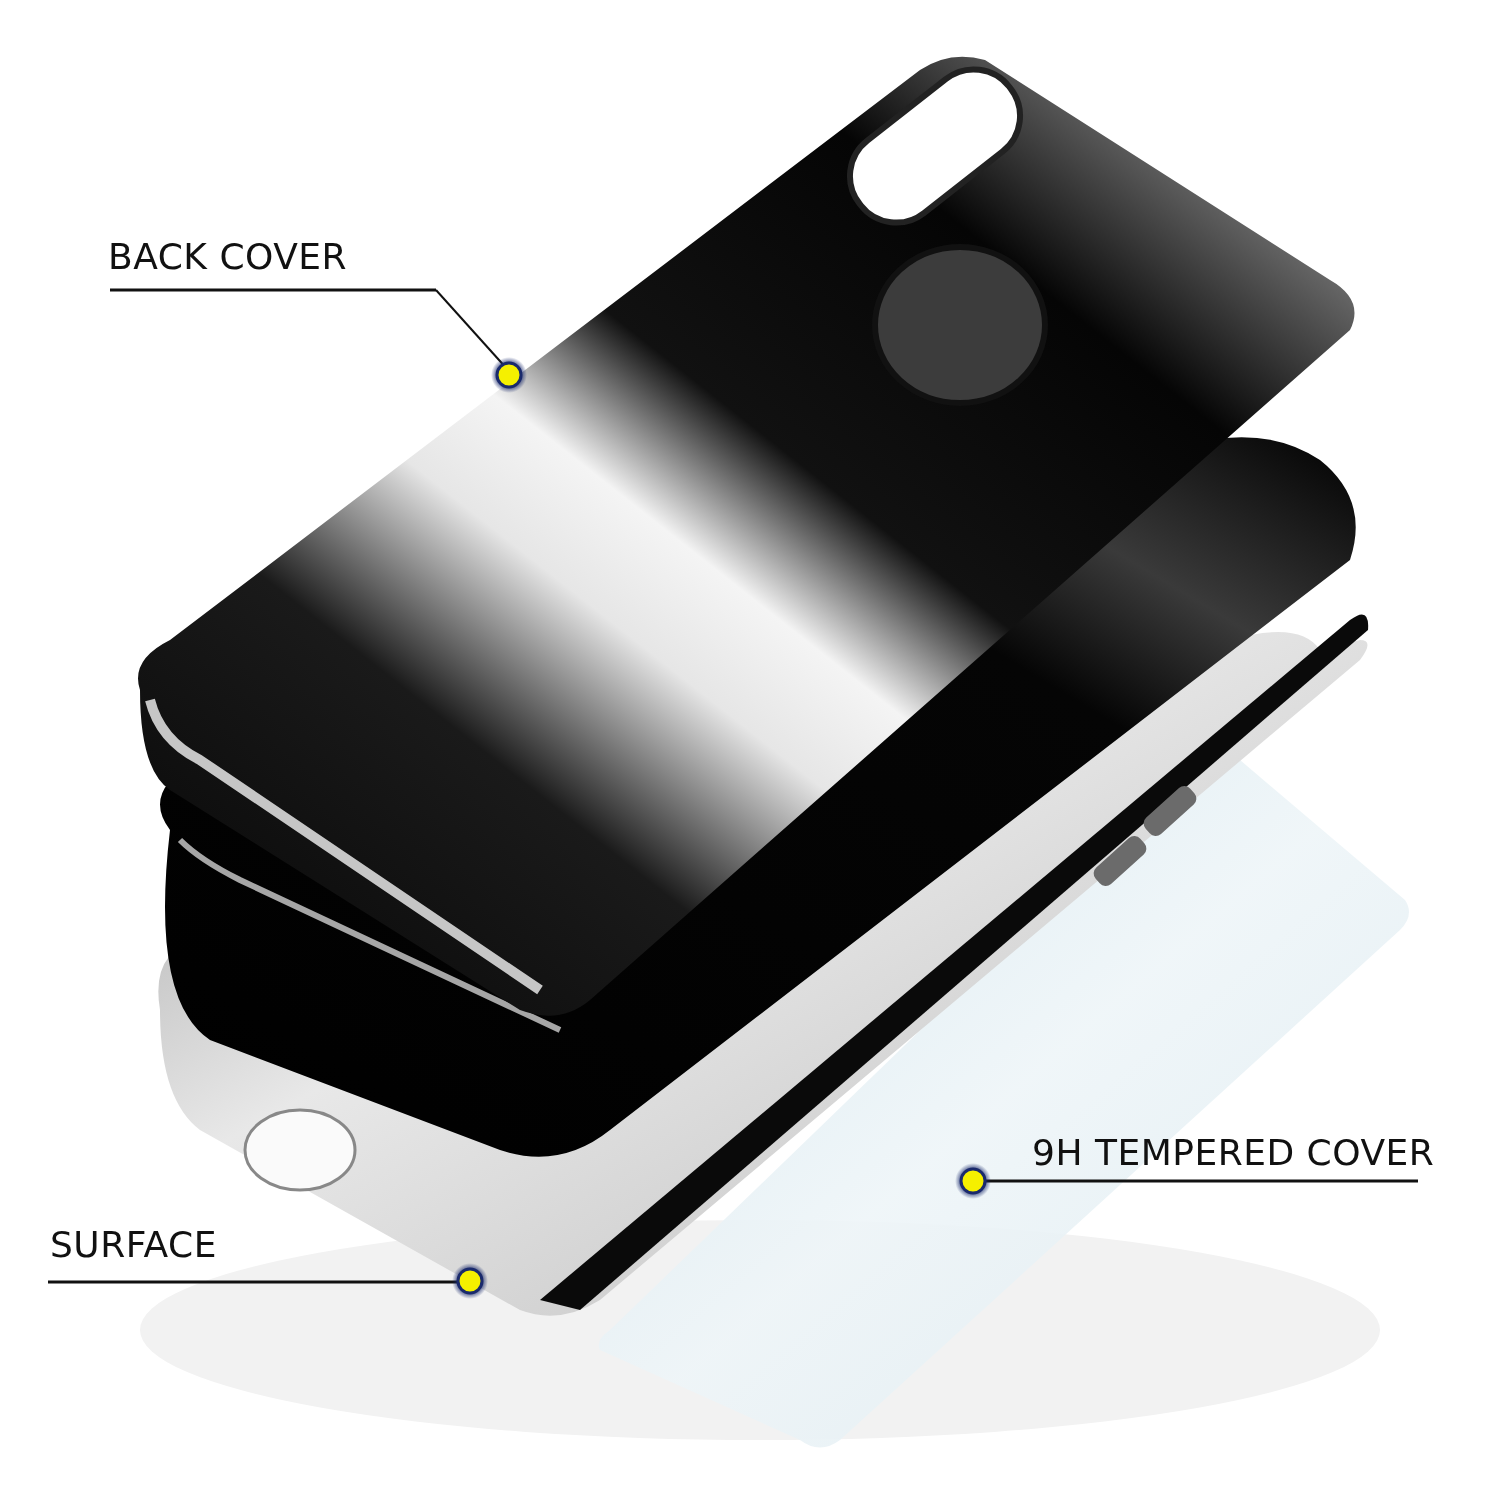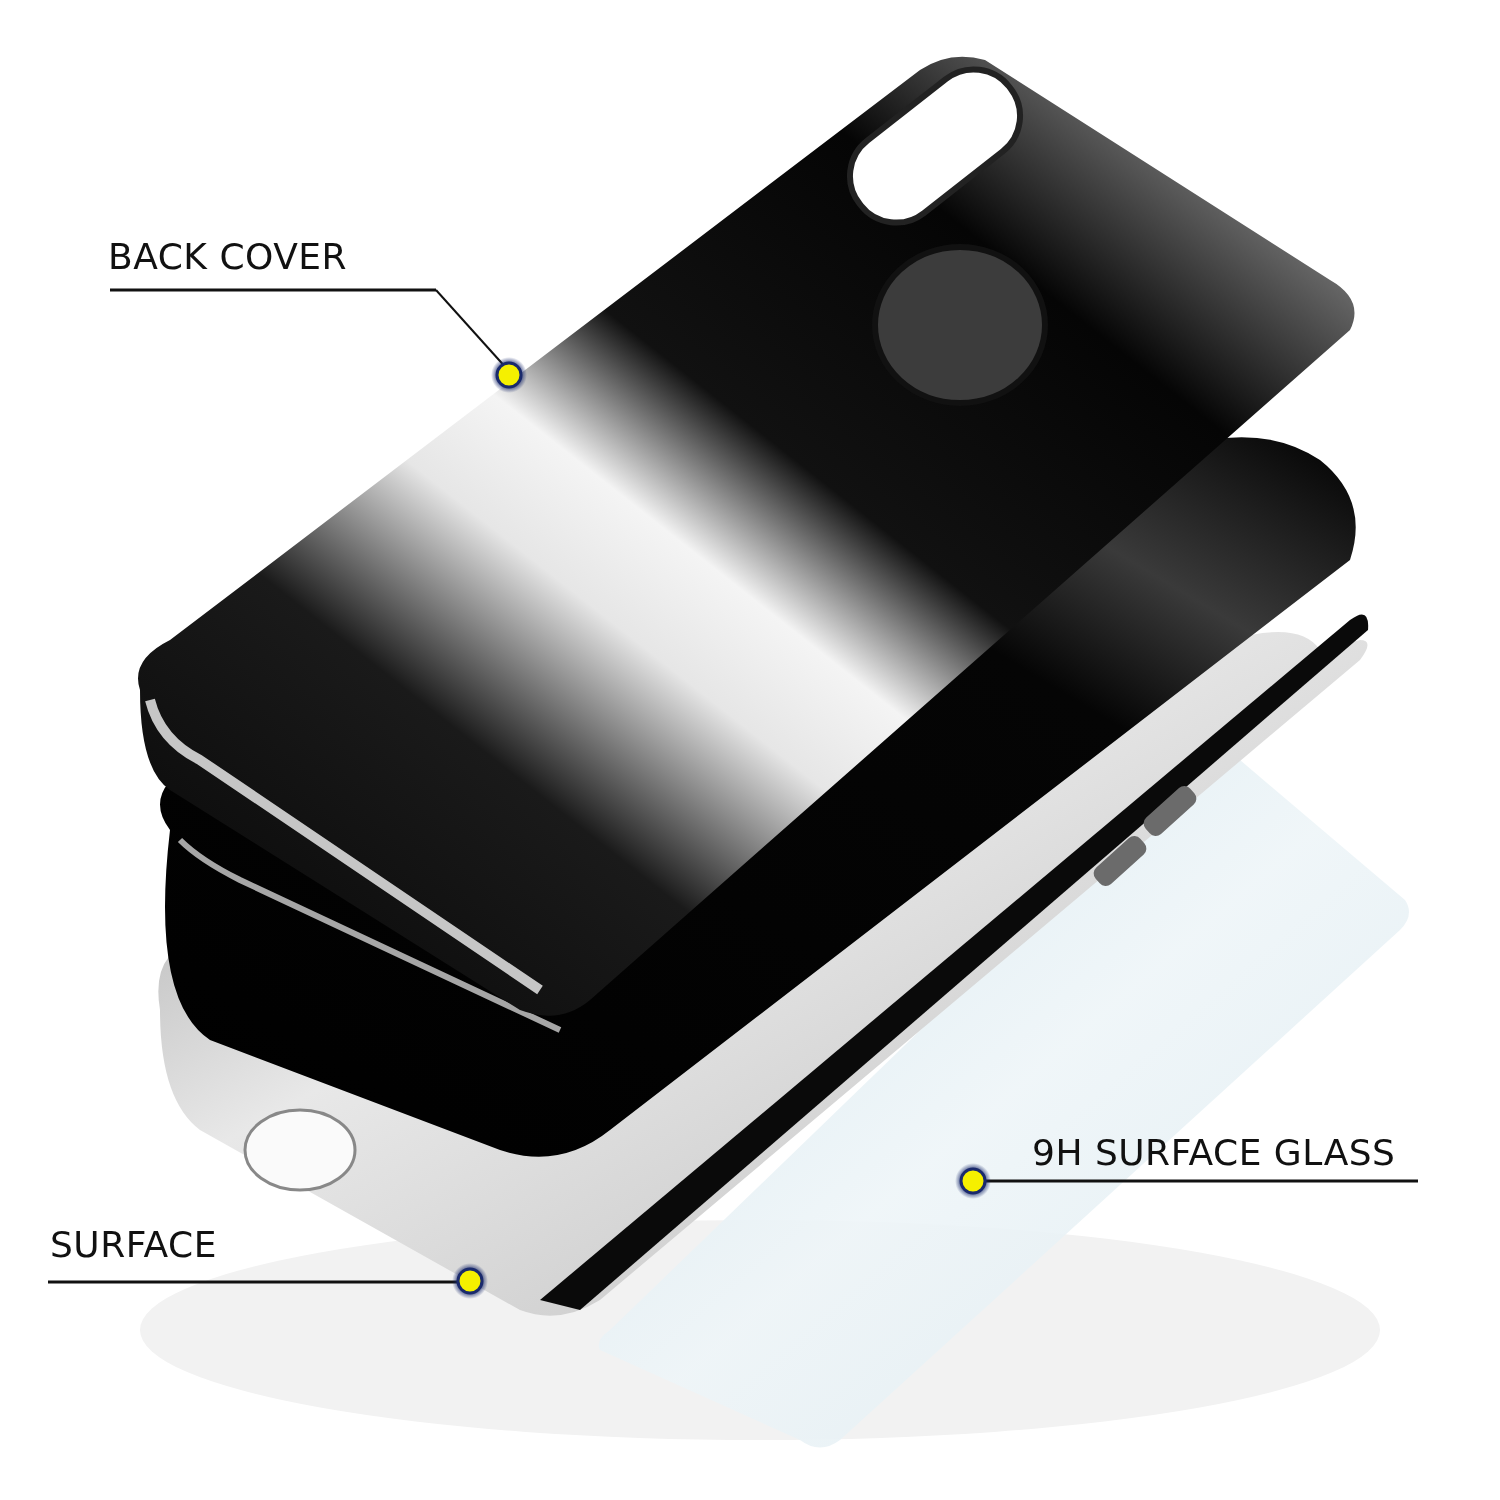--- a/index.html
+++ b/index.html
@@ -95,15 +95,15 @@
     </g>
 
     <g>
       <line x1="48" y1="1282" x2="458" y2="1282" stroke="#111" stroke-width="3"></line>
       <circle cx="470" cy="1281" r="18" fill="url(#dotGlow)"></circle>
       <circle cx="470" cy="1281" r="12" fill="#f5f000" stroke="#1a2a6c" stroke-width="3"></circle>
     </g>
   </svg>
 
   <div id="lbl-back" class="label">BACK COVER</div>
-  <div id="lbl-glass" class="label">9H SURFACE GLASS</div>
+  <div id="lbl-glass" class="label">9H TEMPERED COVER</div>
   <div id="lbl-surface" class="label">SURFACE</div>
 </div>
 
 </body></html>

